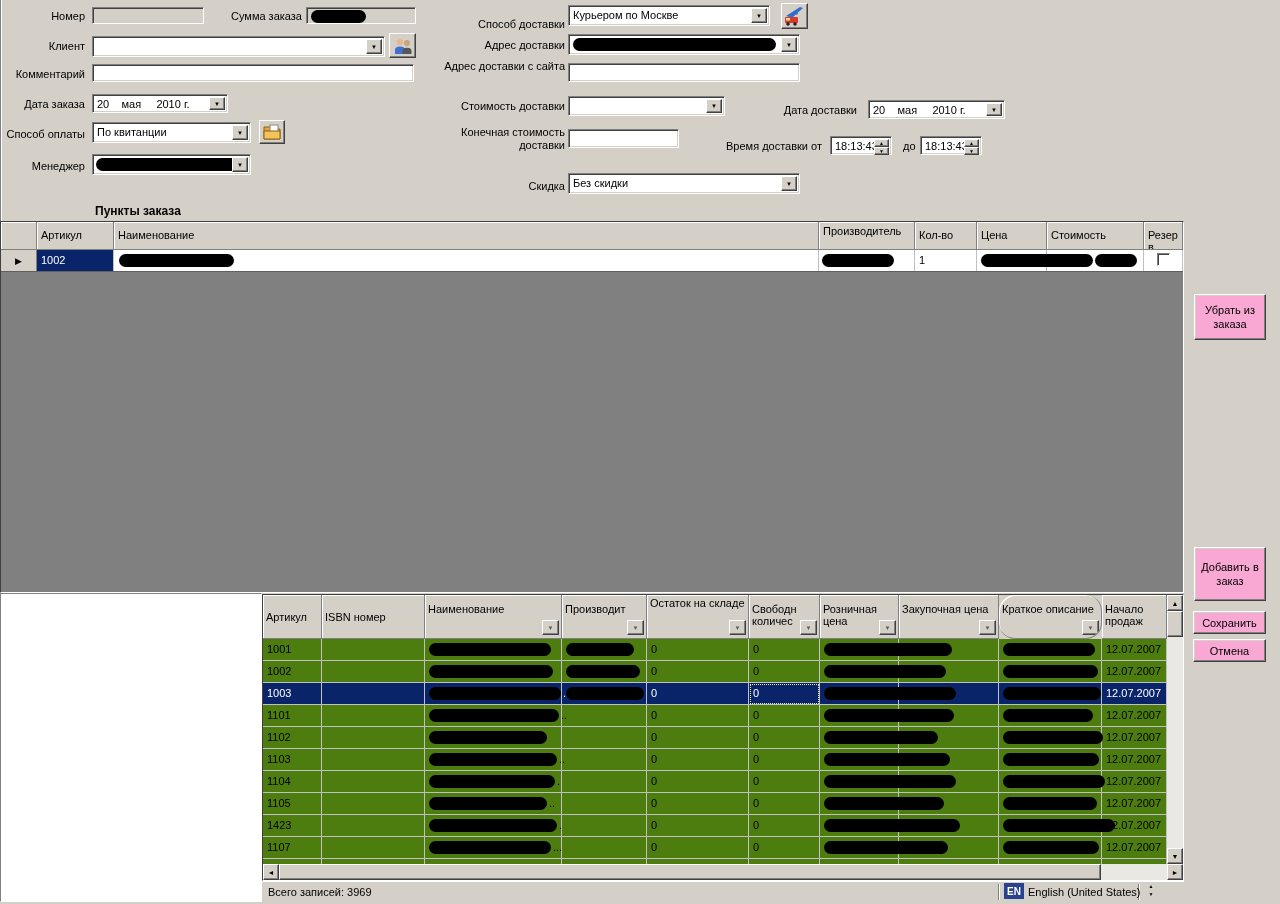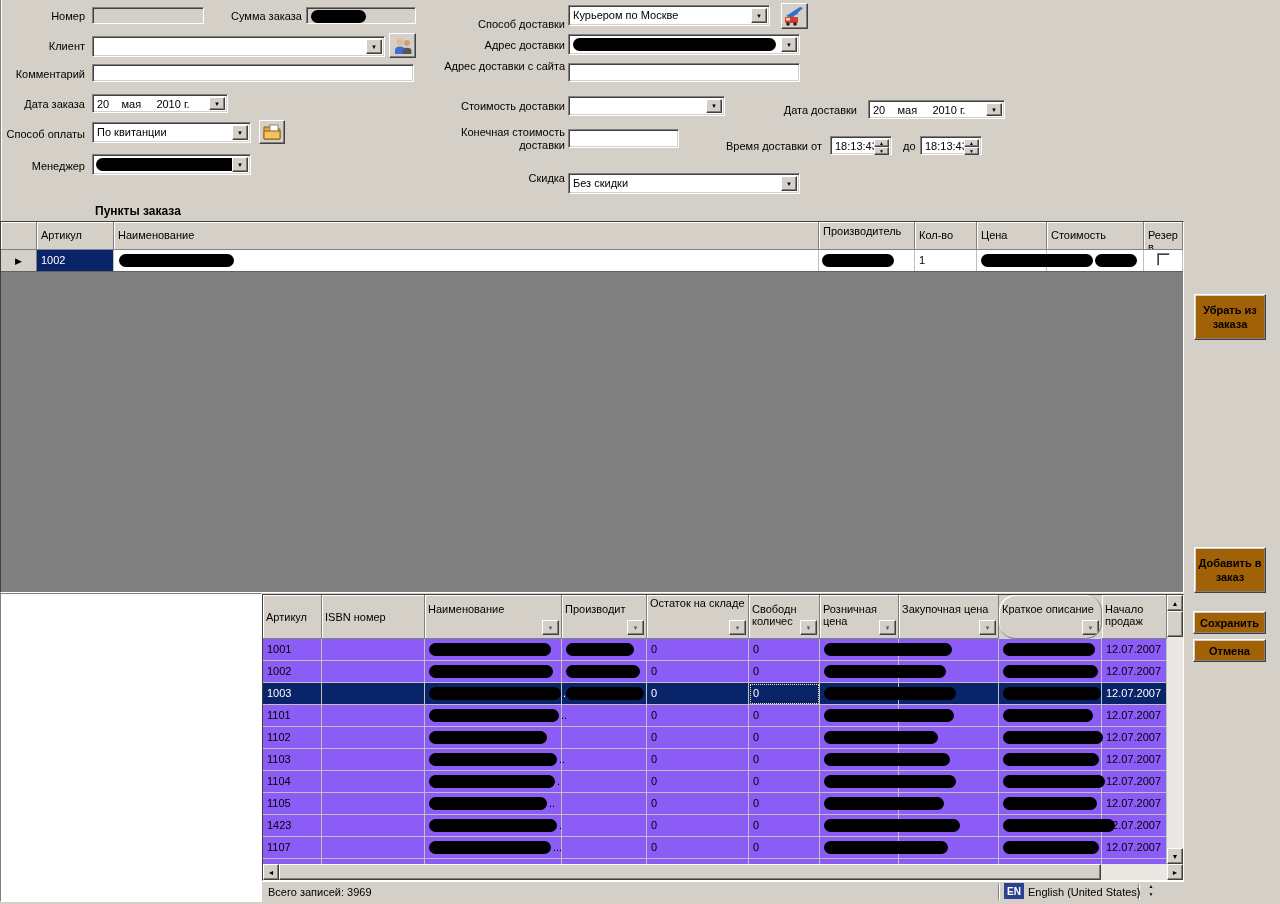--- a/index.html
+++ b/index.html
@@ -13,21 +13,21 @@
   .sunken { background:#fff; border:1px solid; border-color:#808080 #fff #fff #808080; box-shadow: inset 1px 1px 0 #404040, inset -1px -1px 0 #d4d0c8; }
   .dis { background:#d4d0c8; }
 
   .field { position:absolute; padding:2px 4px; line-height:13px; }
   .combo { position:absolute;padding-left:12px; }
   .combo .val { position:absolute; left:4px; top:3px; right:20px; white-space:pre; overflow:hidden; }
   .arrowbtn { position:absolute; right:2px; top:2px; bottom:2px; width:16px; background:#d4d0c8; border:1px solid; border-color:#fff #404040 #404040 #fff; box-shadow: inset -1px -1px 0 #808080; display:flex; align-items:center; justify-content:center; font-size:6px; color:#000; }
   .spinner { position:absolute; right:2px; top:2px; bottom:2px; width:15px; display:flex; flex-direction:column; }
   .spinner > div { flex:1; background:#d4d0c8; border:1px solid; border-color:#fff #404040 #404040 #fff; box-shadow: inset -1px -1px 0 #808080; font-size:5px; display:flex; align-items:center; justify-content:center; }
 
-  .btn { position:absolute; background:#a16207; border:1px solid; border-color:#fff #404040 #404040 #fff; box-shadow: inset -1px -1px 0 #808080, inset 1px 1px 0 #d4d0c8; display:flex; align-items:center; justify-content:center; text-align:center; line-height:14px; cursor:default;font-weight:bold; }
+  .btn { position:absolute; background:#f9a8d4; border:1px solid; border-color:#fff #404040 #404040 #fff; box-shadow: inset -1px -1px 0 #808080, inset 1px 1px 0 #d4d0c8; display:flex; align-items:center; justify-content:center; text-align:center; line-height:14px; cursor:default; }
   .iconbtn { position:absolute; background:#d4d0c8; border:1px solid; border-color:#fff #404040 #404040 #fff; box-shadow: inset -1px -1px 0 #808080; display:flex; align-items:center; justify-content:center; }
 
   .blob { background:#000; border-radius:7px; height:13px; display:inline-block; vertical-align:middle; }
 
   
   #og { position:absolute; left:0; top:221px; width:1184px; height:372px; border:1px solid; border-color:#404040 #fff #fff #404040; background:#808080; }
   #og-header { display:grid; height:28px; background:#d4d0c8; }
   #og-header .hc { border-right:1px solid #808080; border-bottom:1px solid #808080; box-shadow: inset 1px 1px 0 #fff; padding:1px 4px; line-height:12px; overflow:hidden; }
   #og-header .hc.brk { word-break:break-all; }
   #og-row { display:grid; height:22px; background:#fff; border-bottom:1px solid #606060; }
@@ -35,21 +35,21 @@
   #og-row .selcell { background:#0a246a; color:#fff; }
   #og-row .rowsel { background:#d4d0c8; border-right:1px solid #808080; display:flex; align-items:center; justify-content:center; font-size:9px; }
 
   .chk { width:13px; height:13px; background:#fff; border:1px solid; border-color:#808080 #fff #fff #808080; box-shadow: inset 1px 1px 0 #404040; margin:3px auto 0; }
 
   
   #cat { position:absolute; left:262px; top:594px; width:922px; height:287px; border:1px solid; border-color:#404040 #fff #fff #404040; background:#fff; }
   #cat-header { display:grid; height:44px; background:#d4d0c8; position:relative; }
   #cat-header .hc { border-right:1px solid #808080; border-bottom:1px solid #808080; box-shadow: inset 1px 1px 0 #fff; padding:2px 3px; line-height:12px; position:relative; overflow:hidden; }
   .filterbtn { position:absolute; right:2px; bottom:3px; width:17px; height:15px; background:#d4d0c8; border:1px solid; border-color:#fff #404040 #404040 #fff; box-shadow: inset -1px -1px 0 #808080; display:flex; align-items:center; justify-content:center; font-size:6px; color:#606060; }
-  .crow { display:grid; height:22px; background:#8b5cf6; }
+  .crow { display:grid; height:22px; background:#4d7c0f; }
   .crow .c { border-right:1px solid #c0c0c0; border-bottom:1px solid #c0c0c0; padding:0 4px; line-height:20px; white-space:nowrap; position:relative; overflow:visible; }
   .crow.sel { background:#0a246a; color:#fff; }
   .crow .c .blob { position:relative; z-index:2; }
   .crow .fcell { outline:1px dotted #efe9b0; outline-offset:-2px; }
   .crow.partial { height:5px; overflow:hidden; }
   .crow.partial .c { border-bottom:none; }
 
   
   .sb-btn { background:#d4d0c8; border:1px solid; border-color:#fff #404040 #404040 #fff; box-shadow: inset -1px -1px 0 #808080; display:flex; align-items:center; justify-content:center; font-size:7px; color:#000; }
   .sb-track { background:#eae8e2; }
@@ -174,21 +174,21 @@
 </div>
 <div class="lbl-l" style="left:903px;top:140px;">до</div>
 <div class="combo sunken" style="left:920px;top:136px;width:62px;height:19px;">
   <span class="val" style="right: 16px; white-space: pre;">18:13:43</span>
   <span class="spinner">
       <div>▲</div>
       <div>▼</div>
     </span>
 </div>
 
-<div class="lbl" style="left:430px;top:172px;width:135px;">Скидка</div>
+<div class="lbl" style="left:430px;top:180px;width:135px;">Скидка</div>
 <div class="combo sunken" style="left:568px;top:173px;width:232px;height:21px;">
   <span class="val" style="white-space: pre;">Без скидки</span>
   <span class="arrowbtn">▼</span>
 </div>
 
 <div id="title-order-items">Пункты заказа</div>
 
 <div id="og">
   <div id="og-header" style="grid-template-columns: 36px 77px 705px 96px 62px 70px 97px 39px;">
       <div class="hc"></div>
@@ -218,21 +218,21 @@
     <div class="c">
         <span class="blob" style="position:absolute;left:48px;top:4px;width:42px;"></span>
       </div>
     <div class="c">
         <div class="chk"></div>
       </div>
   </div>
 </div>
 
 <div class="btn" style="left:1194px;top:294px;width:72px;height:46px;">Убрать из заказа</div>
-<div class="btn" style="left:1194px;top:547px;width:72px;height:46px;">Добавить в заказ</div>
+<div class="btn" style="left:1194px;top:547px;width:72px;height:54px;">Добавить в заказ</div>
 <div class="btn" style="left:1193px;top:611px;width:73px;height:23px;">Сохранить</div>
 <div class="btn" style="left:1193px;top:639px;width:73px;height:23px;">Отмена</div>
 
 <div id="whitepanel"></div>
 
 <div id="cat">
   <div id="cat-header" style="grid-template-columns: 59px 103px 137px 85px 102px 71px 79px 100px 103px 65px;">
       <div class="hc" style="padding-top: 16px;"><span>Артикул</span></div>
       <div class="hc" style="padding-top: 16px;"><span>ISBN номер</span></div>
       <div class="hc" style="padding-top: 8px;"><span>Наименование</span><div class="filterbtn">▼</div></div>

